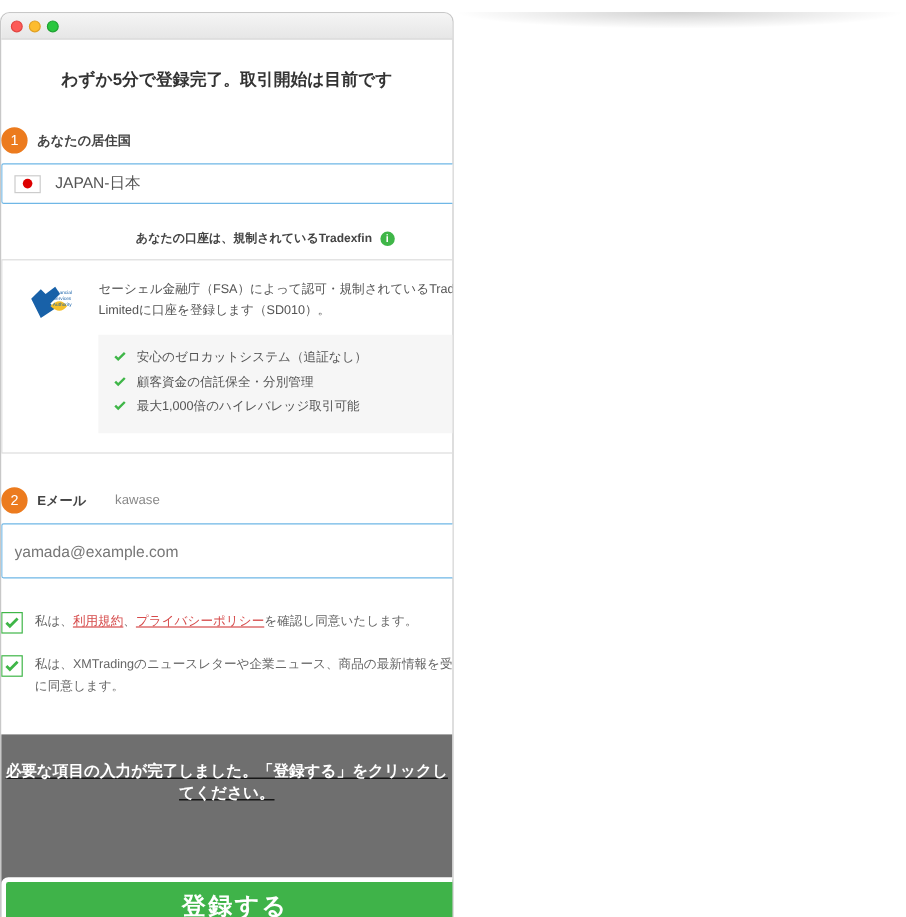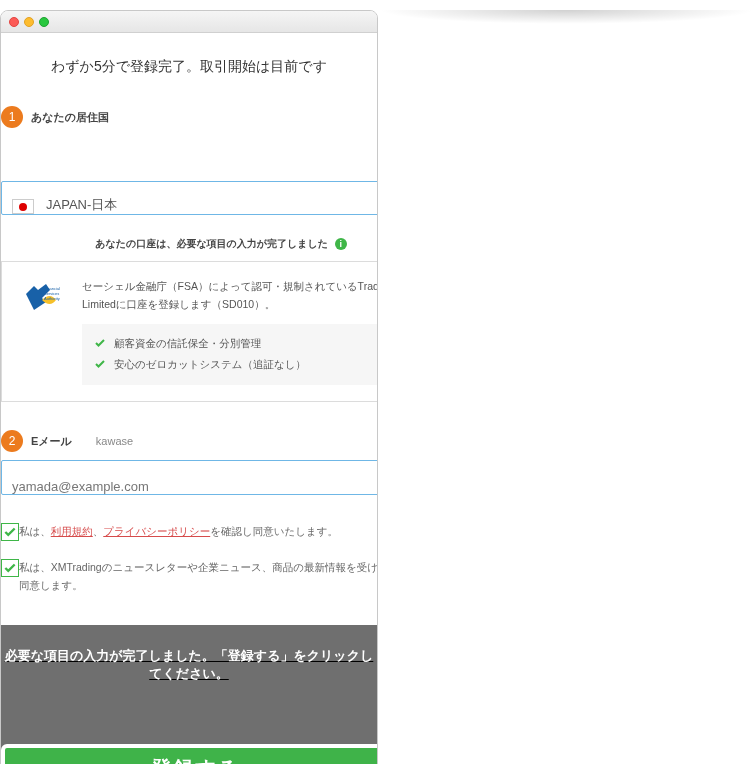--- a/index.html
+++ b/index.html
@@ -33,21 +33,21 @@
   }
   .dot.red{background:#fc5b57;border:1px solid #e24542;}
   .dot.yel{background:#fdbc2e;border:1px solid #e1a124;}
   .dot.grn{background:#29c73f;border:1px solid #1fa232;}
 
   .content { padding: 25px 0 0 0; }
 
   h1.page-title {
     text-align: center;
     font-size: 14px;
-    font-weight: normal;
+    font-weight: bold;
     color: #333;
     margin-bottom: 30px;
   }
 
   .form-wrap { width: 440px; margin: 0 auto; }
 
   .step-head {
     display: flex;
     align-items: center;
     gap: 8px;
@@ -71,25 +71,24 @@
     align-items: stretch;
     gap: 4px;
     margin-bottom: 22px;
   }
   .select-box {
     flex: 1;
     border: 1px solid #6fb7e6;
     border-radius: 2px;
     height: 34px;
     display: flex;
-    align-items: flex-end;
+    align-items: center;
     padding: 0 10px;
     background: #fff;
     position: relative;
-    margin-top: 45px;
   }
   .flag {
     width: 22px; height: 15px;
     background: #fff;
     border: 1px solid #ccc;
     position: relative;
     margin-right: 12px;
     flex-shrink: 0;
   }
   .flag::after{
@@ -132,31 +131,31 @@
   .info-card .desc { line-height:1.7; margin-bottom:10px;}
   .info-card .bullets { background:#f6f6f6; padding:10px 12px; }
   .info-card .bullets div{
     display:flex;align-items:flex-start;gap:8px;line-height:1.8;font-size:10.5px;color:#555;
   }
   .bullets .chk{color:#3fb648;flex-shrink:0;margin-top:2px;}
 
   .input-box {
     border:1px solid #6fb7e6;
     border-radius:2px;
-    height:35px;
-    display:flex;align-items:flex-end;
+    height:46px;
+    display:flex;align-items:center;
     padding:0 10px;background:#fff;
     margin-bottom:28px;
   }
   .input-box input{
     border:none;outline:none;flex:1;font-size:13px;color:#777;background:transparent;
   }
 
   .check-row{
-    display:flex;align-items:flex-start;
+    display:flex;gap:10px;align-items:flex-start;
     font-size:10.5px;color:#666;line-height:1.7;
     margin-bottom:18px;
   }
   .check-row .chkbox{
     width:18px;height:18px;border:1.5px solid #3fb648;
     display:flex;align-items:center;justify-content:center;flex-shrink:0;
   }
   .check-row a{color:#d64b4b;text-decoration:underline;}
 
   .footer{
@@ -217,21 +216,21 @@
       <div class="select-row">
         <div class="select-box">
           <span class="flag"></span>
           <span class="select-text">JAPAN-日本</span>
 
         </div>
 
       </div>
 
       <div class="info-caption">
-        <span>あなたの口座は、必要な項目の入力が完了しました</span>
+        <span>あなたの口座は、規制されているTradexfin</span>
         <span class="i-icon">i</span>
       </div>
 
       <div class="info-card">
         <div class="logo">
           <svg viewBox="0 0 46 46" width="46" height="46">
             <path d="M6 14 L14 6 L18 10 L26 4 L30 10 L22 18 L26 22 L14 30 Z" fill="#1861a8"></path>
             <path d="M22 20 Q30 12 36 20 Q30 28 22 20" fill="#f6c02a"></path>
             <text x="24" y="10" font-size="4" fill="#1861a8">Financial</text>
             <text x="24" y="15" font-size="4" fill="#1861a8">Services</text>
@@ -240,29 +239,37 @@
         </div>
         <div class="body">
           <div class="desc">セーシェル金融庁（FSA）によって認可・規制されているTradexfin Limitedに口座を登録します（SD010）。</div>
           <div class="bullets">
             <div>
               <span class="chk">
                 <svg width="12" height="12" viewBox="0 0 24 24">
                     <path fill="none" stroke="#3fb648" stroke-width="4" d="M4 12l5 5L20 6"></path>
                   </svg>
               </span>
+              <span>安心のゼロカットシステム（追証なし）</span>
+            </div>
+            <div>
+              <span class="chk">
+                <svg width="12" height="12" viewBox="0 0 24 24">
+                    <path fill="none" stroke="#3fb648" stroke-width="4" d="M4 12l5 5L20 6"></path>
+                  </svg>
+              </span>
               <span>顧客資金の信託保全・分別管理</span>
             </div>
             <div>
               <span class="chk">
                 <svg width="12" height="12" viewBox="0 0 24 24">
                     <path fill="none" stroke="#3fb648" stroke-width="4" d="M4 12l5 5L20 6"></path>
                   </svg>
               </span>
-              <span>安心のゼロカットシステム（追証なし）</span>
+              <span>最大1,000倍のハイレバレッジ取引可能</span>
             </div>
           </div>
         </div>
       </div>
 
       <div class="step-head">
         <span class="step-num">2</span>
         <span class="step-label">Eメール</span>
         <span class="step-sub">kawase</span>
       </div>

